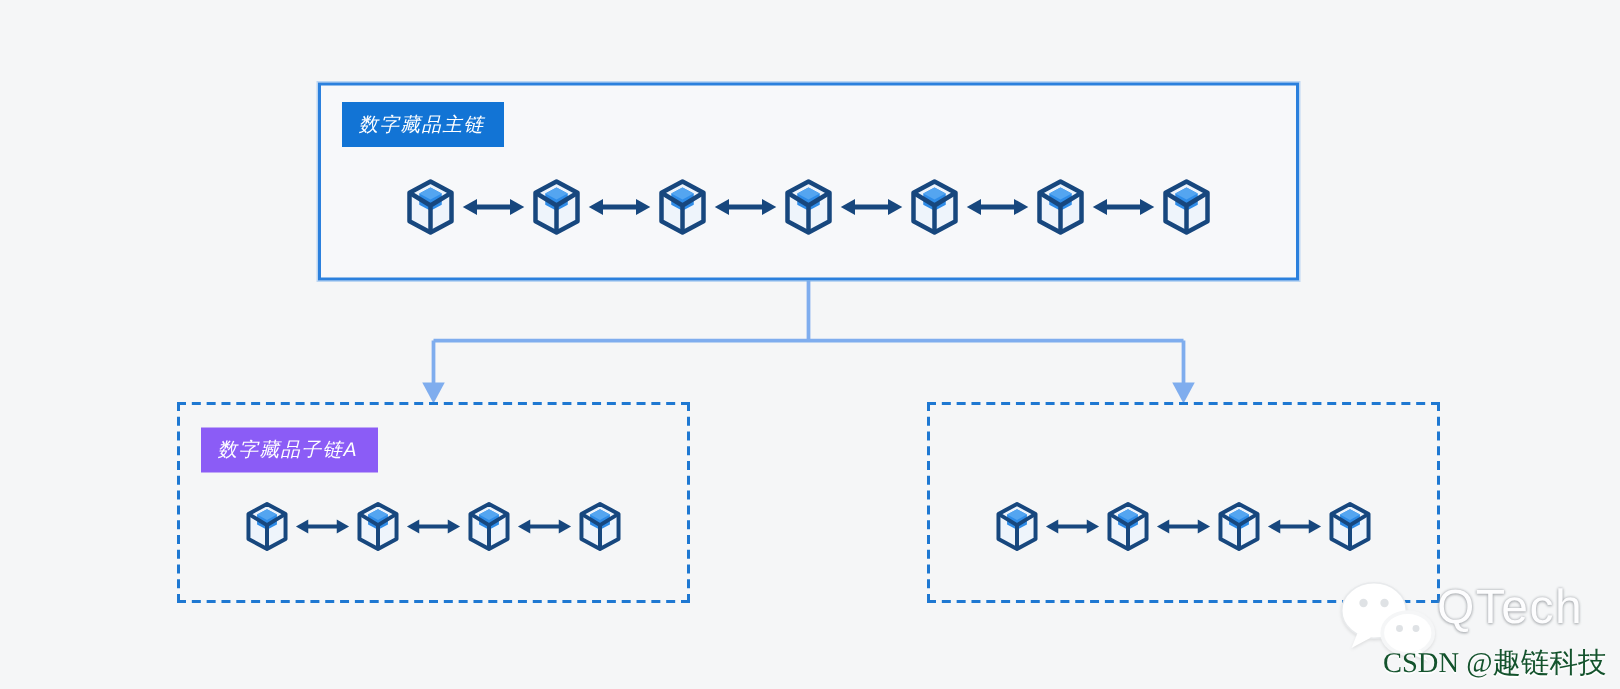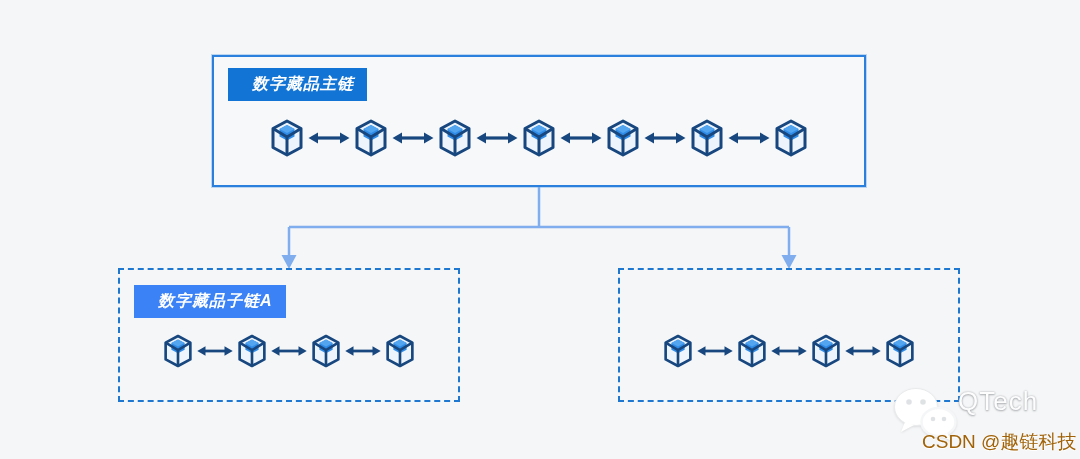--- a/index.html
+++ b/index.html
@@ -29,27 +29,27 @@
     background:transparent;
     top:268px;
   }
   .sub-box.a { left:118px; }
   .sub-box.b { left:618px; }
 
   
   .chain-label {
     position:absolute; left:14px;
     color:#ffffff;
-    font-weight:bold; font-style:italic;
-    font-size:16px; letter-spacing:1px;
-    padding:6px 13px 6px 24px;
+    font-weight:normal; font-style:italic;
+    font-size:13px; letter-spacing:1px;
+    padding:6px 13px 6px 11px;
     white-space:nowrap;
   }
   .main-box .chain-label { top:11px; background:#1274d5; }
-  .sub-box .chain-label { top:15px; background:#3b82f6; }
+  .sub-box .chain-label { top:15px; background:#8b5cf6; }
 
   
   .chain {
     position:absolute; left:0; right:0;
     display:flex; justify-content:center; align-items:center; gap:3px;
   }
   .main-box .chain { top:62px; }
   .sub-box  .chain { top:64px; }
   .seg { display:inline-flex; align-items:center; gap:3px; }
   .chain .seg:last-child .arrow { display:none; }
@@ -57,31 +57,32 @@
   .arrow { width:44px; height:16px; display:block; }
   .sub-box .cube { width:30px; height:34px; }
   .sub-box .arrow { width:38px; height:14px; }
 
   
   .watermark { position:absolute; left:888px; top:380px; width:192px; height:79px; z-index:5; }
   .wechat-logo { position:absolute; left:2px; top:2px; width:70px; height:62px;
                  filter:drop-shadow(0 1px 1px rgba(0,0,0,.10)); }
   .brand-text {
     position:absolute; left:70px; top:6px;
-    font-size:26px; letter-spacing:1px;
+    font-size:32px; letter-spacing:1px;
     color:#fdfdfe;
     text-shadow:0 0 2px #a7abb0, 0 1px 2px rgba(90,95,100,.45);
     white-space:nowrap;
   }
   .attribution-text {
     position:absolute; left:34px; top:49px;
     font-size:19px;
-    color:#a16207;
+    color:#14532d;
     text-shadow:0 1px 0 #ffffff;
     white-space:nowrap;
+    font-family:Liberation Serif, serif;
   }
 </style>
 </head>
 <body>
 
 <div class="canvas">
 
   <svg class="connector-layer" viewBox="0 0 1080 459" xmlns="http://www.w3.org/2000/svg">
     <g stroke="#7fadee" stroke-width="2.5" fill="none">
       <path d="M539 187 L539 227"></path>

